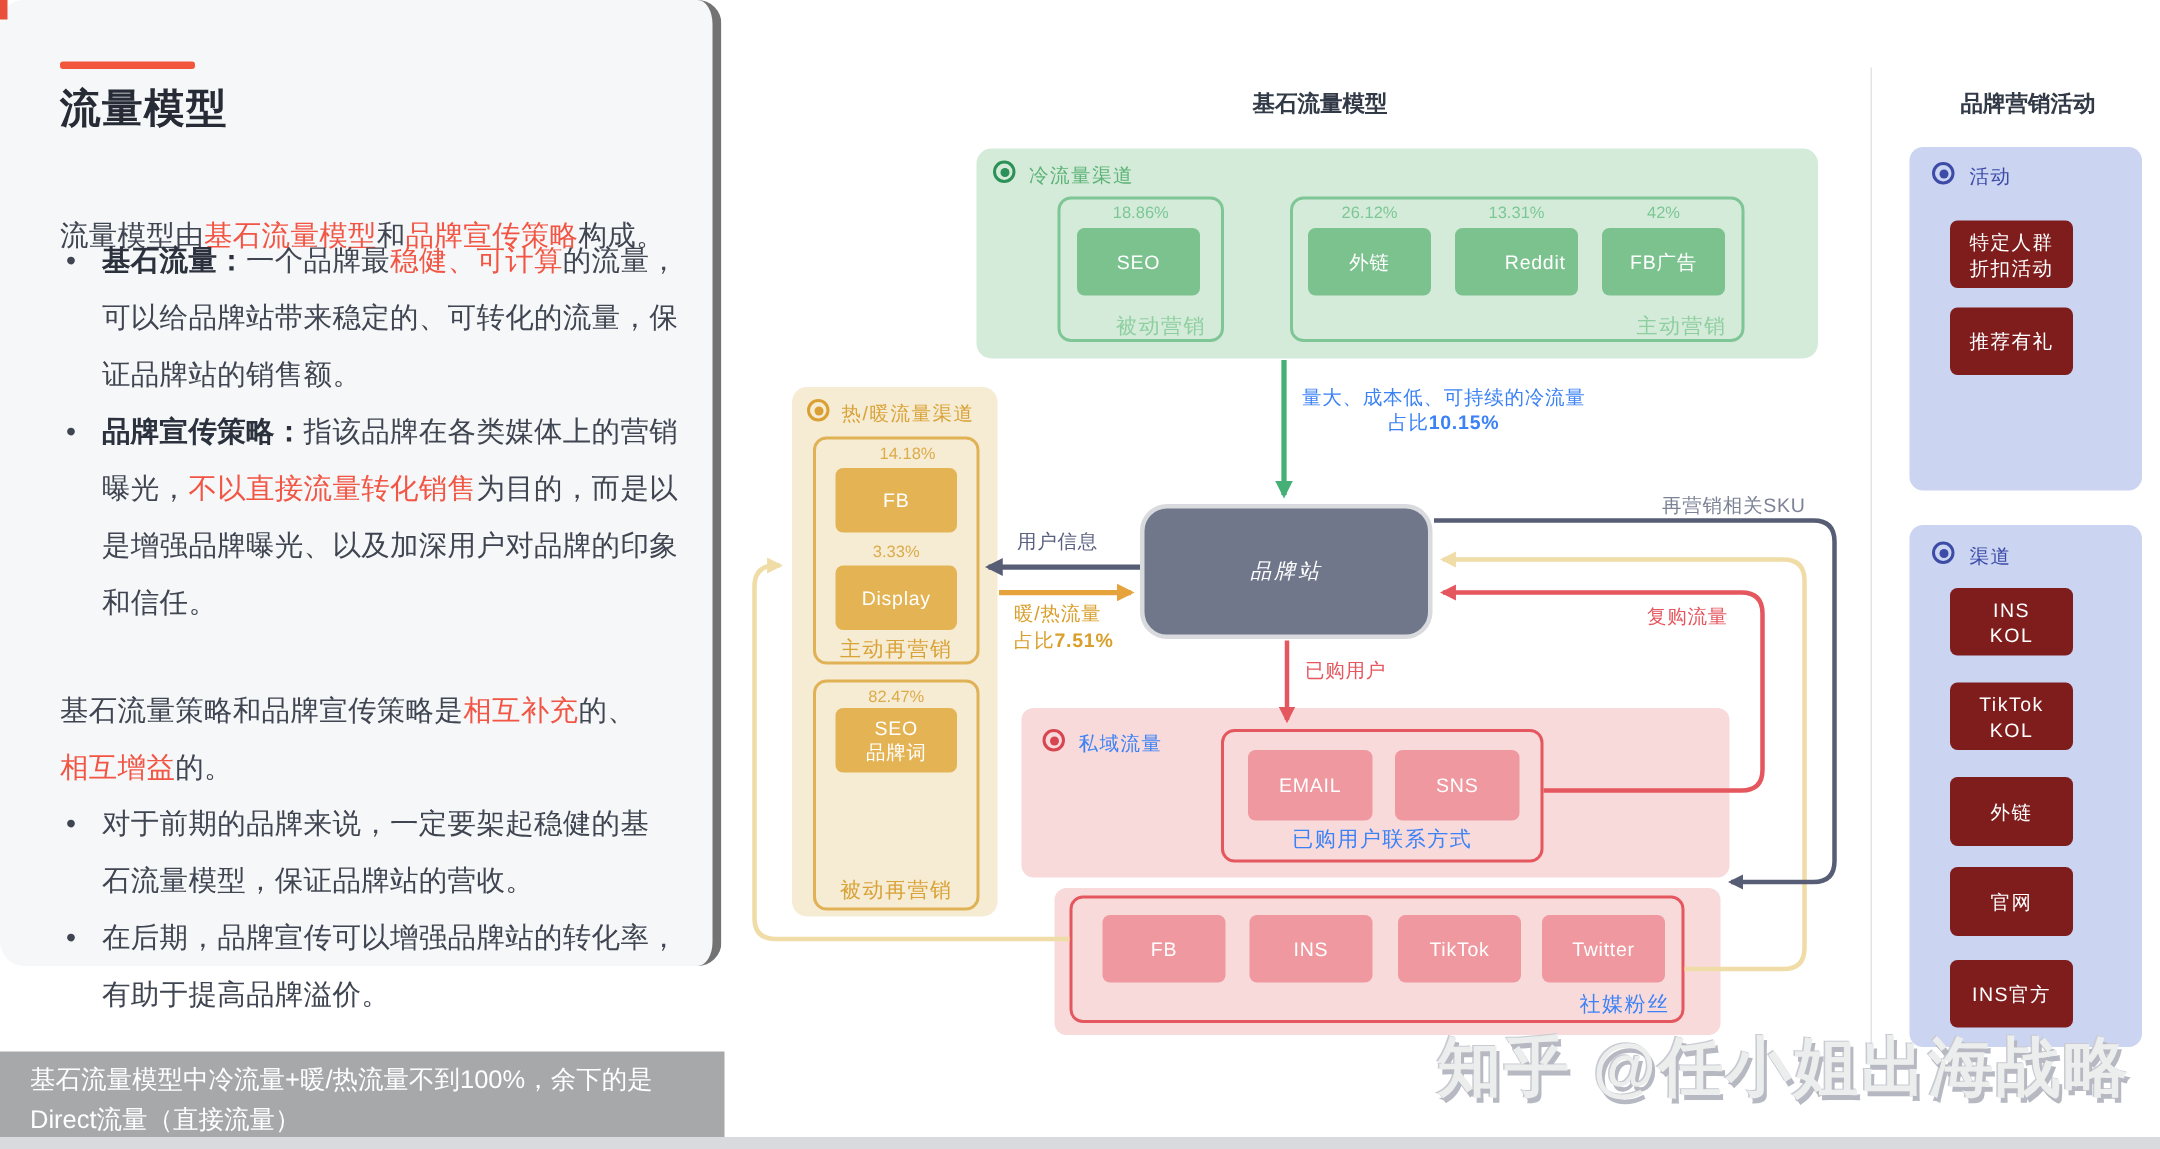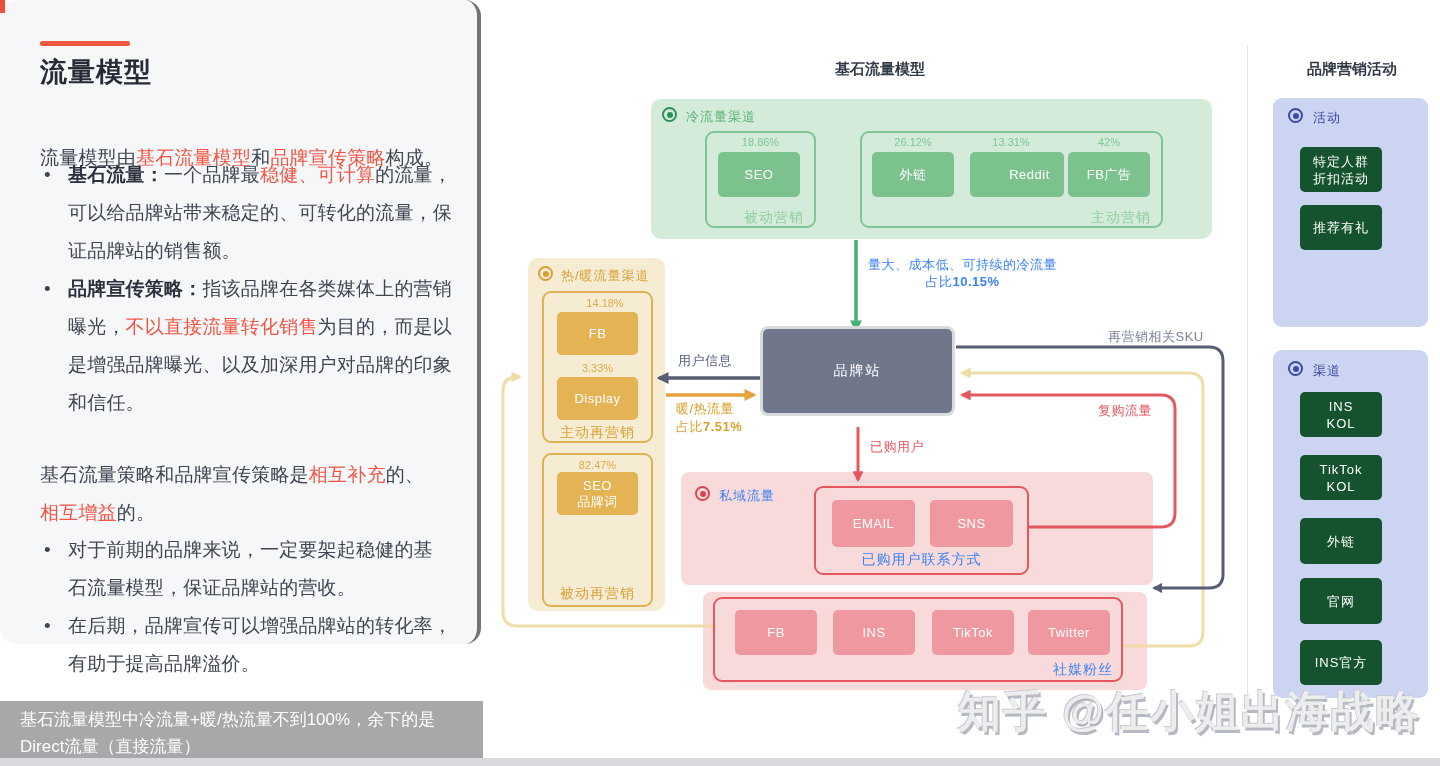--- a/index.html
+++ b/index.html
@@ -1,21 +1,21 @@
 <!DOCTYPE html>
 <html><head>
 <meta charset="utf-8">
 <style>
   * { margin:0; padding:0; box-sizing:border-box; }
   html,body { width:1440px; height:766px; }
   body { font-family:"Liberation Sans","DejaVu Sans",sans-serif; background:#ffffff; }
   .stage { position:relative; width:1440px; height:766px; overflow:hidden; background:#ffffff; }
 
   
-  .left-panel { position:absolute; left:0; top:0; width:481px; height:644px; background:#f6f7f8; border-right:4px solid #737373;border-radius:16px; }
+  .left-panel { position:absolute; left:0; top:0; width:481px; height:644px; background:#f6f7f8; border-right:6px solid #737373;border-radius:16px; }
   .corner-mark { position:absolute; left:0; top:0; width:5px; height:13px; background:#e8503c; }
   .title-bar { position:absolute; left:40px; top:41px; width:90px; height:5px; background:#f2563d; border-radius:2px; }
   .left-title { position:absolute; left:40px; top:54px; font-size:27px; font-weight:bold; color:#262b36; letter-spacing:1px; }
   .para, .btext { font-size:19px; line-height:38px; color:#3f4551; letter-spacing:0.2px; }
   .para { position:absolute; }
   .red { color:#f25544; }
   .bold { font-weight:bold; color:#2b313d; }
   .bullet { position:absolute; }
   .bullet .dot { position:absolute; left:4px; top:0; font-size:19px; line-height:38px; color:#3f4551; }
   .bullet .btext { margin-left:28px; }
@@ -49,25 +49,25 @@
   .p-amber  { color:#dcab4a; }
   .r-amber  { color:#dba033; border-color:#dba033; }
   
   .c-pink   { background:#f9dadb; border-radius:8px; }
   .o-red    { border-color:#e4575e; }
   .s-pink   { background:#f0989f; }
   .t-red    { color:#3b82f6; }
   .r-red    { color:#d64550; border-color:#d64550; }
   
   .c-indigo { background:#cbd4f0; border-radius:9px; }
-  .s-indigo { background:#14532d; }
+  .s-indigo { background:#7f1d1d; }
   .t-indigo { color:#3c4aa8; }
   .r-indigo { color:#3c4ba6; border-color:#3c4ba6; }
 
-  .brand-site { position:absolute; left:760px; top:326px; width:195px; height:90px; background:#70778b; border:3px solid #d8dade; border-radius:8px; display:flex; align-items:center; justify-content:center; color:#ffffff; font-size:14px; letter-spacing:2px; z-index:6; }
+  .brand-site { position:absolute; left:760px; top:336px; width:195px; height:90px; background:#70778b; border:3px solid #d8dade; border-radius:18px; display:flex; align-items:center; justify-content:center; color:#ffffff; font-size:14px; letter-spacing:2px; z-index:6;font-style:italic; }
 
   .arrow-label { position:absolute; font-size:13px; letter-spacing:0.5px; z-index:7; }
   .lbl-slate { color:#596080; }
   .lbl-gold  { color:#d99f2b; }
   .lbl-red   { color:#e4575e; }
   .lbl-gray  { color:#7d8396; }
   .lbl-green { color:#3b82f6; text-align:center; line-height:17px; }
 
   .rp-divider { position:absolute; left:1247px; top:45px; width:1px; height:650px; background:#e3e4e8; }
   .rp-btn { position:absolute; left:1300px; width:82px; height:45px; border-radius:5px; display:flex; align-items:center; justify-content:center; color:#fff; font-size:13px; line-height:17px; text-align:center; white-space:pre-line; letter-spacing:1px; }
@@ -121,21 +121,21 @@
 
   <div class="outline o-green" style="left:705px; top:131px; width:111px; height:97px;"></div>
   <div class="pct p-green" style="left:705px; top:136px; width:111px;">18.86%</div>
   <div class="solid s-green" style="left:718px; top:152px; width:82px; height:45px;">SEO</div>
   <div class="cap cp-green" style="left:705px; top:209px; width:99px; text-align:right;">被动营销</div>
 
   <div class="outline o-green" style="left:860px; top:131px; width:303px; height:97px;"></div>
   <div class="pct p-green" style="left:872px; top:136px; width:82px;">26.12%</div>
   <div class="solid s-green" style="left:872px; top:152px; width:82px; height:45px;">外链</div>
   <div class="pct p-green" style="left:970px; top:136px; width:82px;">13.31%</div>
-  <div class="solid s-green" style="left:970px; top:152px; width:94px; height:45px;padding-left:25px;">Reddit</div>
+  <div class="solid s-green" style="left:970px; top:152px; width:82px; height:45px;padding-left:25px;">Reddit</div>
   <div class="pct p-green" style="left:1068px; top:136px; width:82px;">42%</div>
   <div class="solid s-green" style="left:1068px; top:152px; width:82px; height:45px;">FB广告</div>
   <div class="cap cp-green" style="left:860px; top:209px; width:291px; text-align:right;">主动营销</div>
 
   <div class="arrow-label lbl-green" style="left:865px; top:256px; width:195px;">
     <span>量大、成本低、可持续的冷流量</span><br>
     <span>占比</span><b>10.15%</b>
   </div>
 
   <div class="container c-amber" style="left:528px; top:258px; width:137px; height:353px;"></div>

